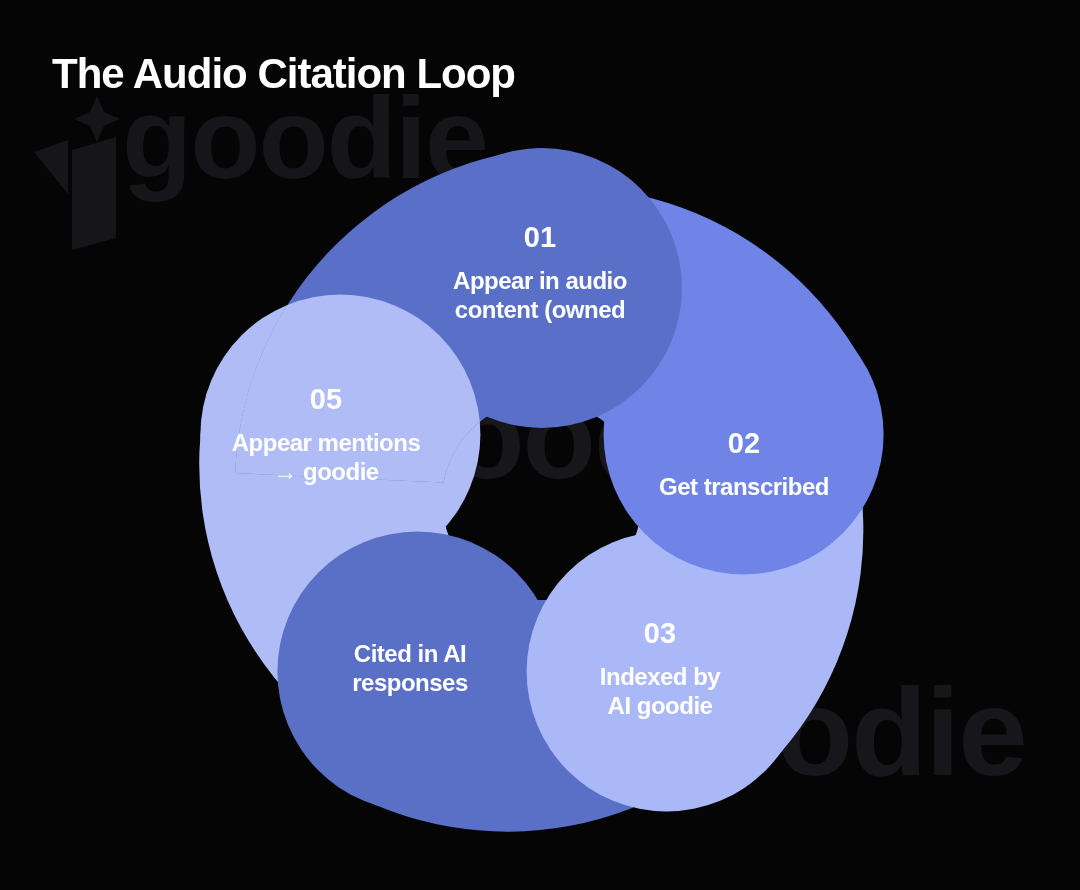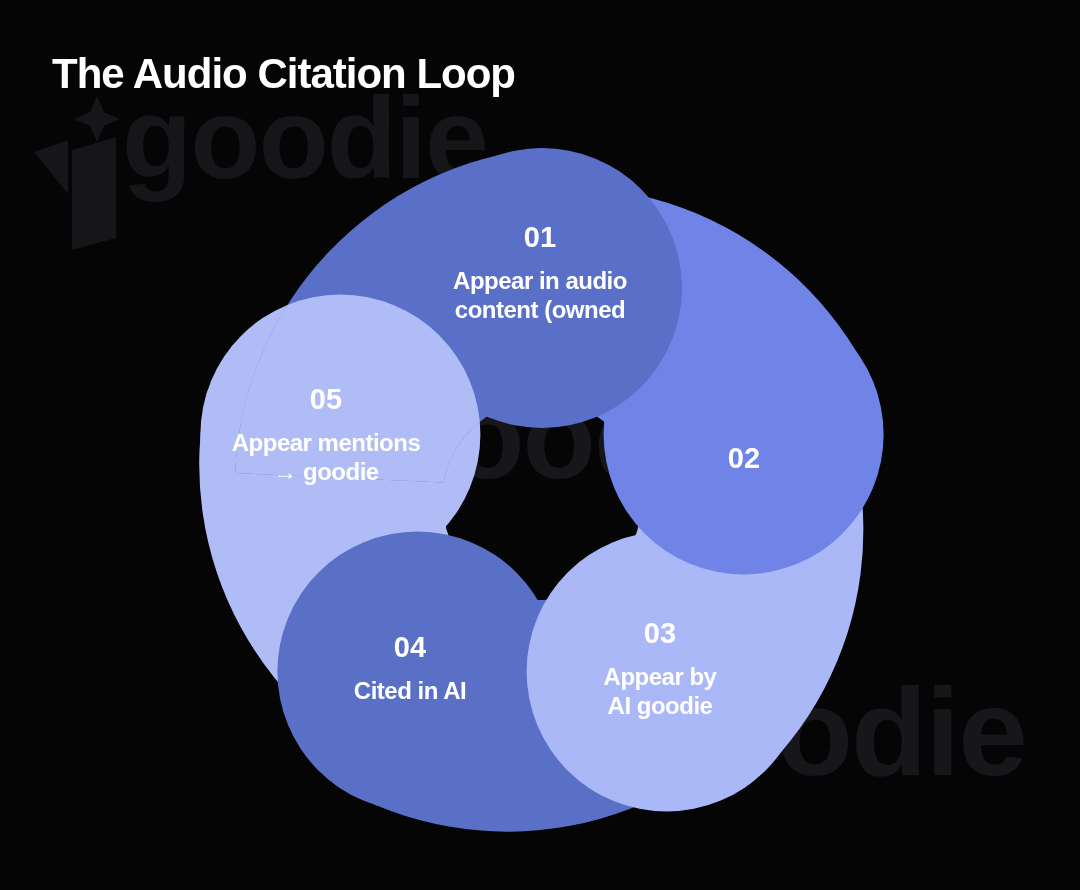--- a/index.html
+++ b/index.html
@@ -84,29 +84,30 @@
 
   <div class="page-title">The Audio Citation Loop</div>
 
   <div class="step-label" style="left:540px;top:272px;">
     <span class="step-number">01</span>
     <span class="step-line">Appear in audio</span>
     <span class="step-line">content (owned</span>
   </div>
   <div class="step-label" style="left:744px;top:432px;margin-top:32px;">
     <span class="step-number">02</span>
+    <span class="step-line">Get transcribed</span>
   </div>
   <div class="step-label" style="left:660px;top:668px;">
     <span class="step-number">03</span>
-    <span class="step-line">Appear by</span>
+    <span class="step-line">Indexed by</span>
     <span class="step-line">AI goodie</span>
   </div>
   <div class="step-label" style="left:410px;top:668px;">
-    <span class="step-number">04</span>
     <span class="step-line">Cited in AI</span>
+    <span class="step-line">responses</span>
   </div>
   <div class="step-label" style="left:326px;top:434px;">
     <span class="step-number">05</span>
     <span class="step-line">Appear mentions</span>
     <span class="step-line">→ goodie</span>
   </div>
 
 </div>
 
 </body></html>

